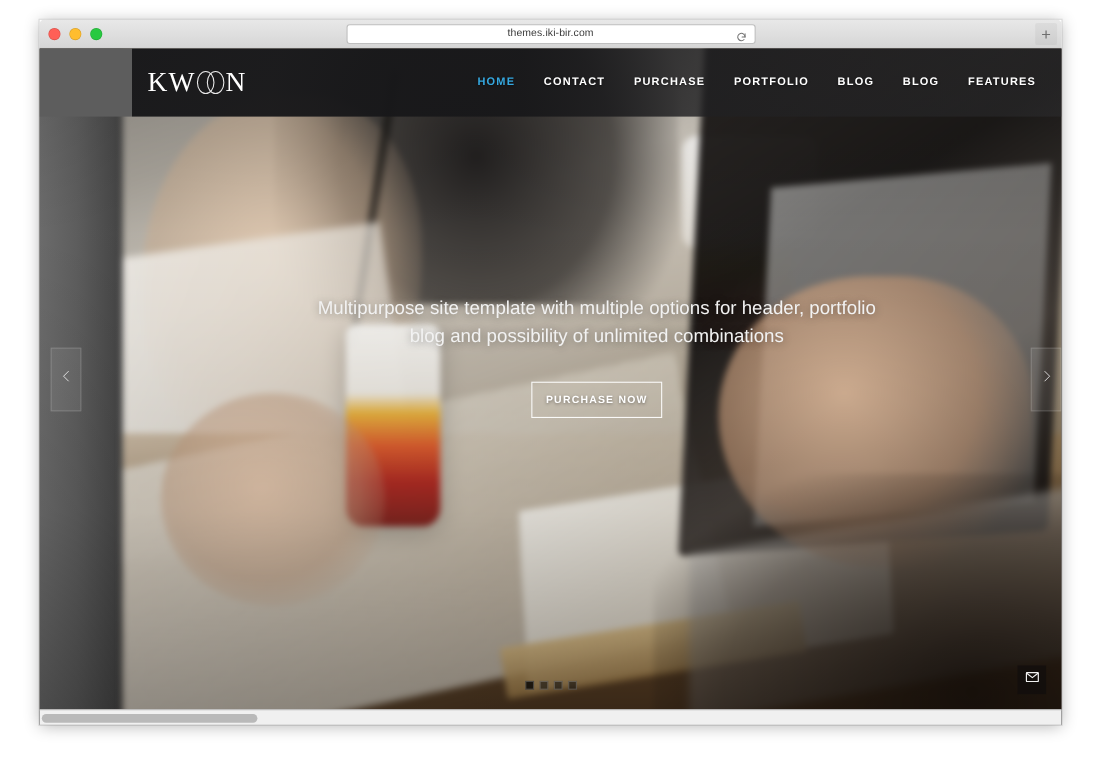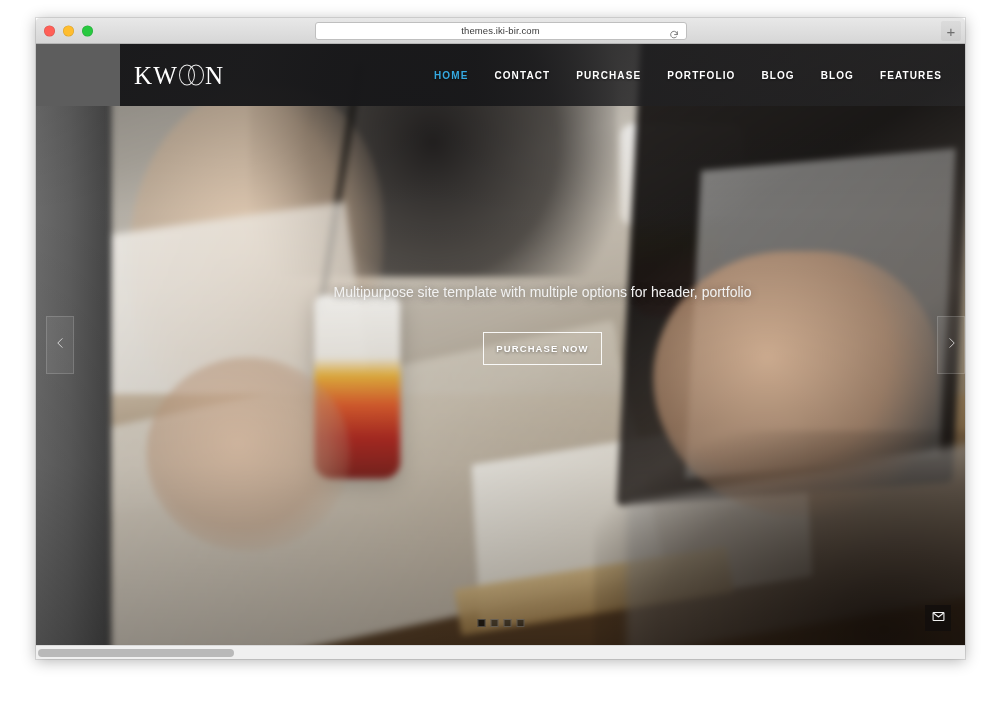--- a/index.html
+++ b/index.html
@@ -330,21 +330,21 @@
     font-size: 35px;
     font-weight: 300;
     letter-spacing: 0.1px;
     text-shadow: 0 1px 10px rgba(0,0,0,0.35);
     margin-bottom: 17px;
     white-space: nowrap;
   }
   .hero-title b { font-weight: bold; }
   .hero-sub {
     color: #f2f2f2;
-    font-size: 14px;
+    font-size: 17px;
     font-weight: 300;
     line-height: 1.52;
     text-align: center;
     text-shadow: 0 1px 8px rgba(0,0,0,0.38);
     max-width: 600px;
   }
   .hero-btn {
     margin-top: 29px;
     border: 1px solid rgba(255,255,255,0.92);
     color: #ffffff;
@@ -494,20 +494,21 @@
           <a class="nav-item">BLOG</a>
           <a class="nav-item">BLOG</a>
           <a class="nav-item">FEATURES</a>
           <a class="nav-item">CONTACT</a>
         </nav>
       </div>
 
       <div class="hero-content">
         <div class="hero-sub">
           <span>Multipurpose site template with multiple options for header, portfolio</span><br>
+          <span>blog and possibility of unlimited combinations</span>
         </div>
         <button class="hero-btn">PURCHASE NOW</button>
       </div>
 
       <div class="slider-arrow arrow-prev">
         <span>
           <svg viewBox="0 0 24 24" fill="none" stroke="currentColor" stroke-width="1.4" stroke-linecap="round" stroke-linejoin="round">
             <polyline points="15 4 7 12 15 20"></polyline>
           </svg>
         </span>

